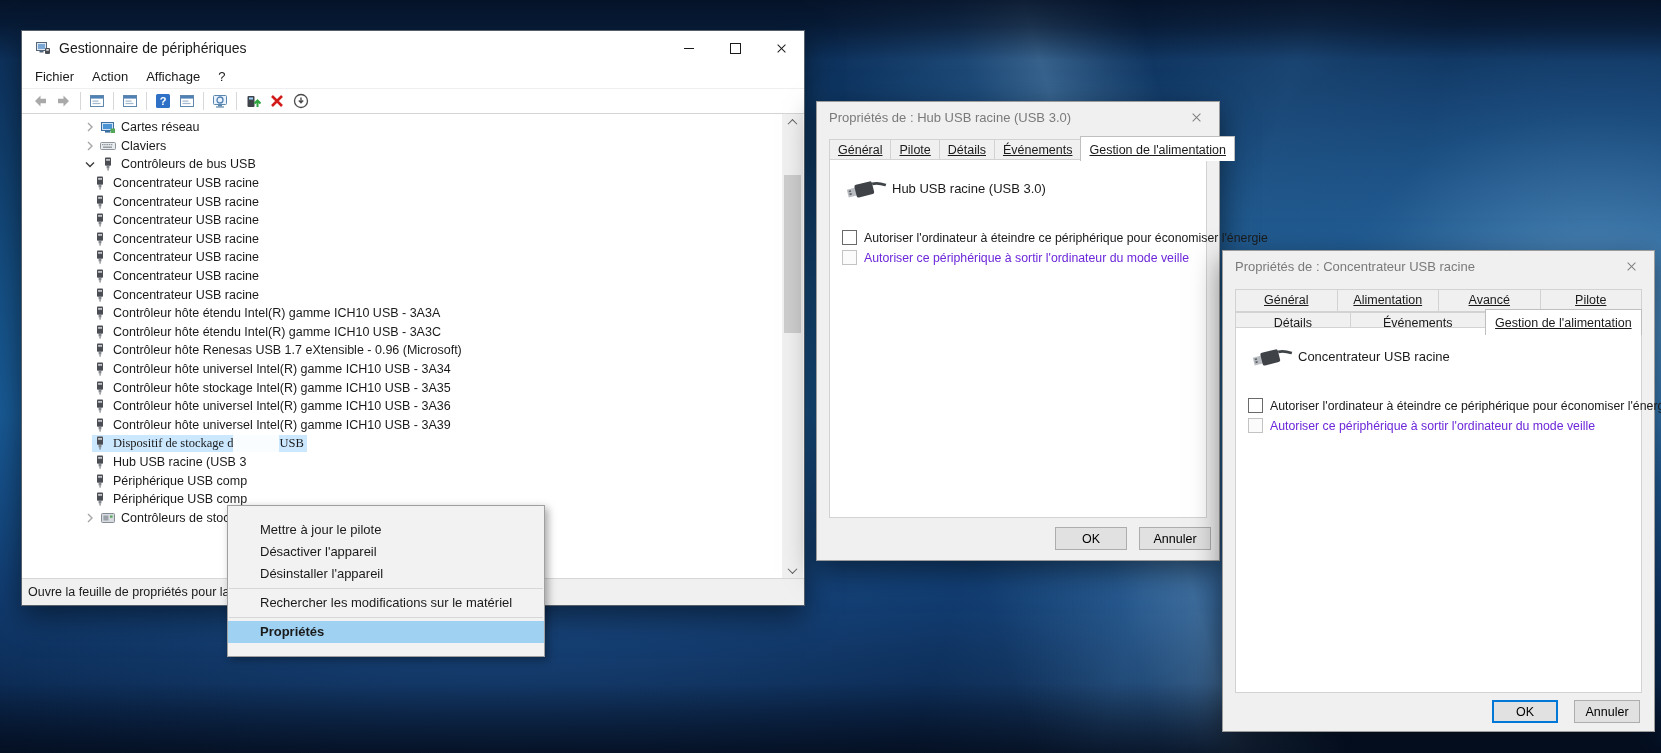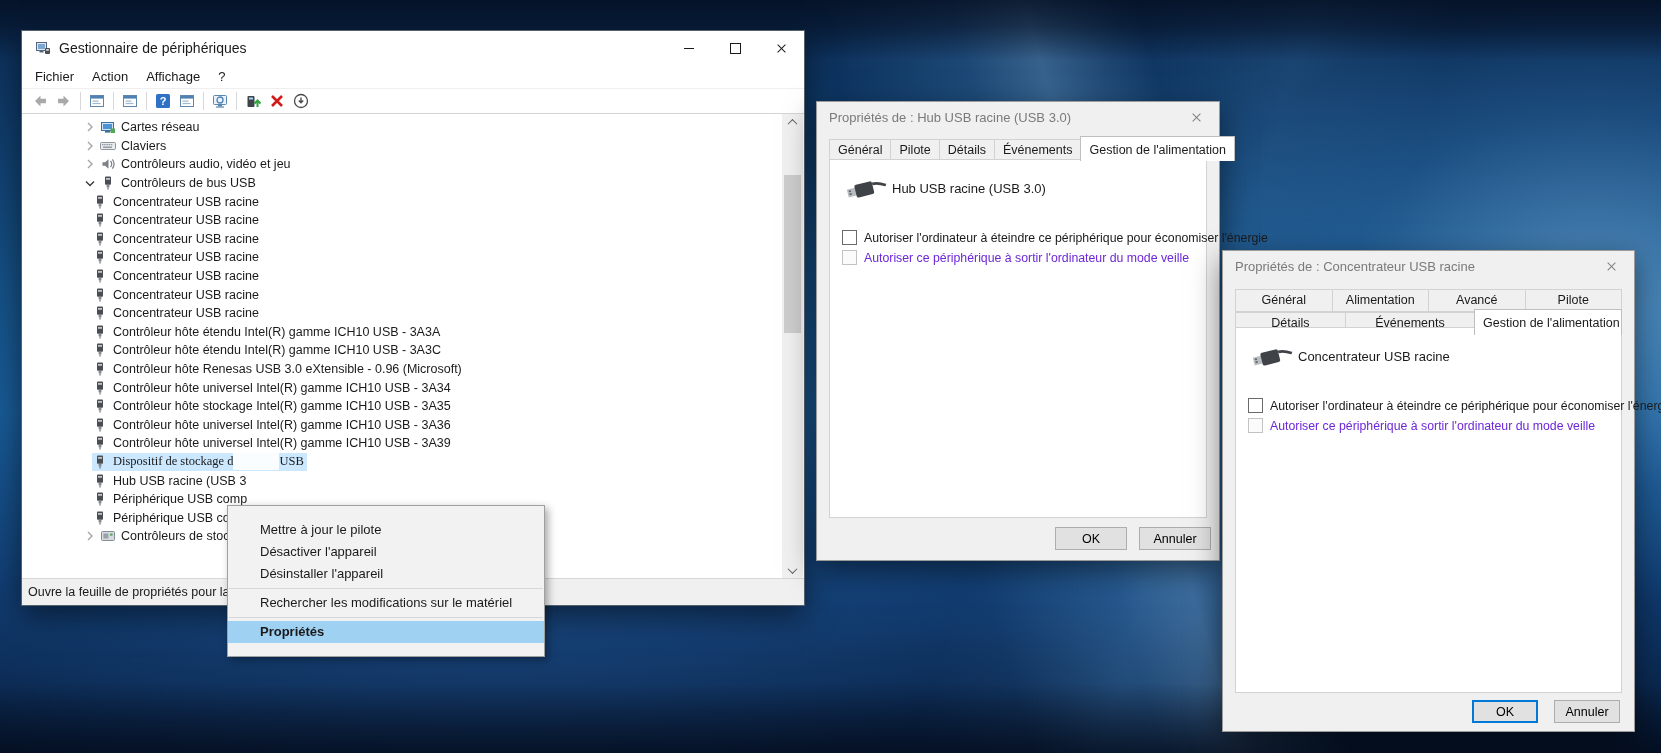--- a/index.html
+++ b/index.html
@@ -55,29 +55,29 @@
   .sthumb{position:absolute;left:2px;width:17px;top:61px;height:158px;background:#cdcdcd;}
   #dm .statusbar{position:absolute;left:0;bottom:0;right:0;height:26px;background:#f0f0f0;border-top:1px solid #d7d7d7;display:flex;align-items:center;padding-left:6px;font-size:12.5px;}
   
   #ctxmenu{position:absolute;left:227px;top:505px;width:316px;background:#f2f2f2;border:1px solid #a0a0a0;box-shadow:3px 3px 8px rgba(0,0,0,.35);padding:13px 0;z-index:60;}
   .mitem{height:22px;line-height:22px;padding-left:32px;font-size:13px;color:#1a1a1a;}
   .mitem.hl{background:#9fd1f2;font-weight:bold;}
   .msep{height:1px;background:#d7d7d7;margin:3px 1px;}
   
   .dlg{background:#f0f0f0;border:1px solid #9b9b9b;}
   #dlg1{left:816px;top:101px;width:402px;height:458px;}
-  #dlg2{left:1222px;top:250px;width:411px;height:480px;z-index:40;}
+  #dlg2{left:1222px;top:250px;width:411px;height:480px;z-index:40;padding-left:20px;}
   .dlg .dtitle{position:absolute;left:0;top:0;right:0;height:31px;display:flex;align-items:center;}
   .dlg .dtitle .ttext{margin-left:12px;font-size:13px;color:#7a7a7a;}
   .dclose{position:absolute;right:0;top:0;width:45px;height:31px;display:flex;align-items:center;justify-content:center;}
   .tabs{position:absolute;left:12px;right:12px;display:flex;flex-direction:column;}
   #dlg1 .tabs{top:37px;}
   #dlg2 .tabs{top:38px;}
   .tabrow{display:flex;}
-  .tab{background:#f0f0f0;border:1px solid #d2d2d2;border-bottom:none;padding:3px 8px 4px 8px;font-size:12.5px;text-align:center;white-space:nowrap;position:relative;}
+  .tab{background:#f0f0f0;border:1px solid #d2d2d2;border-bottom:none;padding:3px 8px 4px 8px;font-size:12.5px;text-align:center;white-space:nowrap;position:relative;text-decoration:underline;}
   .tab + .tab{margin-left:-1px;}
   #dlg2 .tabrow .tab{flex:1;overflow:hidden;border-bottom:1px solid #d2d2d2;}
   #dlg2 .tabrow2 .tab:nth-child(1){flex:0 0 24%;}
   #dlg2 .tabrow2 .tab:nth-child(2){flex:0 0 29%;}
   .tab.active{background:#fff;border-color:#bfbfbf;border-bottom:none !important;z-index:5;margin-top:-3px;padding-top:6px;}
   .dcontent{position:absolute;left:12px;right:12px;background:#fff;border:1px solid #d2d2d2;z-index:1;}
   #dlg1 .dcontent{top:57px;bottom:42px;}
   #dlg2 .dcontent{top:76px;bottom:38px;}
   .devrow{display:flex;align-items:center;margin:16px 0 0 14px;}
   .plug{width:44px;display:inline-flex;justify-content:flex-start;}
@@ -246,37 +246,20 @@
                     <rect x="3" y="8.5" width="9" height="1.4"></rect>
                   </g>
                 </svg>
               </span>
               <span class="tlabel">Claviers</span>
             </span>
           </div>
           <div class="trow">
             <span class="chev">
               <svg width="16" height="16" viewBox="0 0 16 16" xmlns="http://www.w3.org/2000/svg">
-                <path d="M6 4l4 4-4 4" fill="none" stroke="#a6a6a6" stroke-width="1.4"></path>
-              </svg>
-            </span>
-            <span class="selwrap">
-              <span class="ticon">
-                <svg width="16" height="16" viewBox="0 0 16 16" xmlns="http://www.w3.org/2000/svg">
-                  <path d="M2.5 6.2h2.6l3.4-3v9.6l-3.4-3H2.5z" fill="#7b8188"></path>
-                  <path d="M10.5 5a4.2 4.2 0 010 6" fill="none" stroke="#7b8188" stroke-width="1.2"></path>
-                  <path d="M12.3 3.4a6.8 6.8 0 010 9.2" fill="none" stroke="#7b8188" stroke-width="1.2"></path>
-                </svg>
-              </span>
-              <span class="tlabel">Contrôleurs audio, vidéo et jeu</span>
-            </span>
-          </div>
-          <div class="trow">
-            <span class="chev">
-              <svg width="16" height="16" viewBox="0 0 16 16" xmlns="http://www.w3.org/2000/svg">
                 <path d="M4 6.5l4 4 4-4" fill="none" stroke="#3c3c3c" stroke-width="1.4"></path>
               </svg>
             </span>
             <span class="selwrap">
               <span class="ticon">
                 <svg width="16" height="16" viewBox="0 0 16 16" xmlns="http://www.w3.org/2000/svg">
                   <rect x="5" y="1.6" width="6" height="8.2" rx="0.8" fill="#4a4e54"></rect>
                   <rect x="6.4" y="3" width="1.3" height="1.8" fill="#fff"></rect>
                   <rect x="8.4" y="3" width="1.3" height="1.8" fill="#fff"></rect>
                   <rect x="6.6" y="9.8" width="2.8" height="2.6" fill="#83888e"></rect>
@@ -416,21 +399,21 @@
             <span class="selwrap">
               <span class="ticon">
                 <svg width="16" height="16" viewBox="0 0 16 16" xmlns="http://www.w3.org/2000/svg">
                   <rect x="5" y="1.6" width="6" height="8.2" rx="0.8" fill="#4a4e54"></rect>
                   <rect x="6.4" y="3" width="1.3" height="1.8" fill="#fff"></rect>
                   <rect x="8.4" y="3" width="1.3" height="1.8" fill="#fff"></rect>
                   <rect x="6.6" y="9.8" width="2.8" height="2.6" fill="#83888e"></rect>
                   <rect x="7.6" y="12.4" width="0.9" height="2.2" fill="#4a4e54"></rect>
                 </svg>
               </span>
-              <span class="tlabel">Contrôleur hôte Renesas USB 3.0 eXtensible - 0.96 (Microsoft)</span>
+              <span class="tlabel">Contrôleur hôte Renesas USB 1.7 eXtensible - 0.96 (Microsoft)</span>
             </span>
           </div>
           <div class="trow lvl1">
             <span class="selwrap">
               <span class="ticon">
                 <svg width="16" height="16" viewBox="0 0 16 16" xmlns="http://www.w3.org/2000/svg">
                   <rect x="5" y="1.6" width="6" height="8.2" rx="0.8" fill="#4a4e54"></rect>
                   <rect x="6.4" y="3" width="1.3" height="1.8" fill="#fff"></rect>
                   <rect x="8.4" y="3" width="1.3" height="1.8" fill="#fff"></rect>
                   <rect x="6.6" y="9.8" width="2.8" height="2.6" fill="#83888e"></rect>

